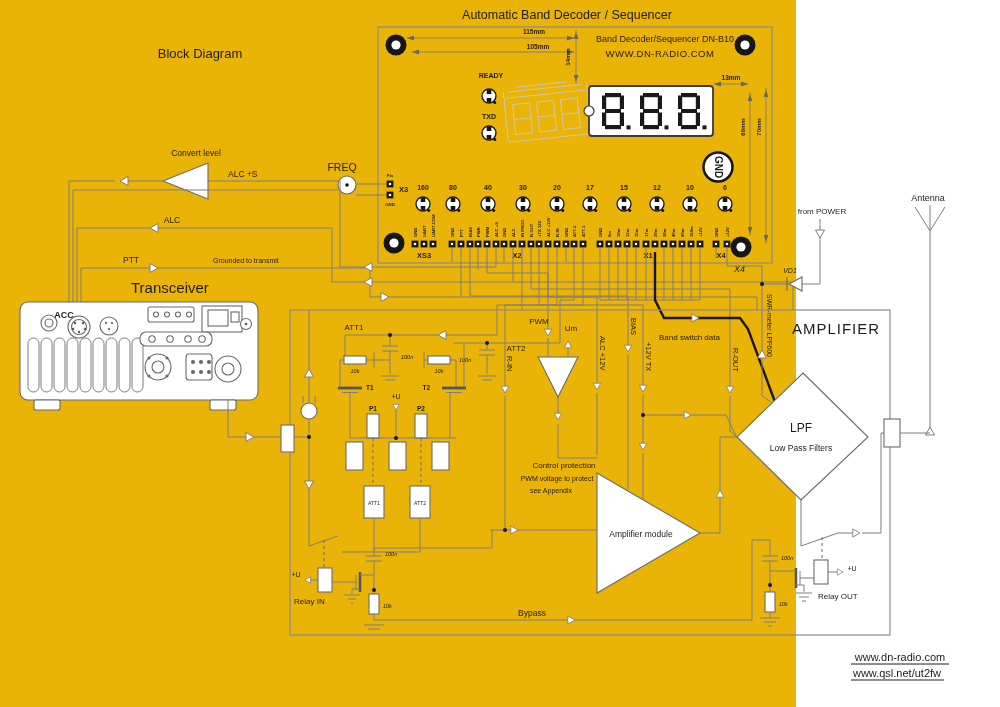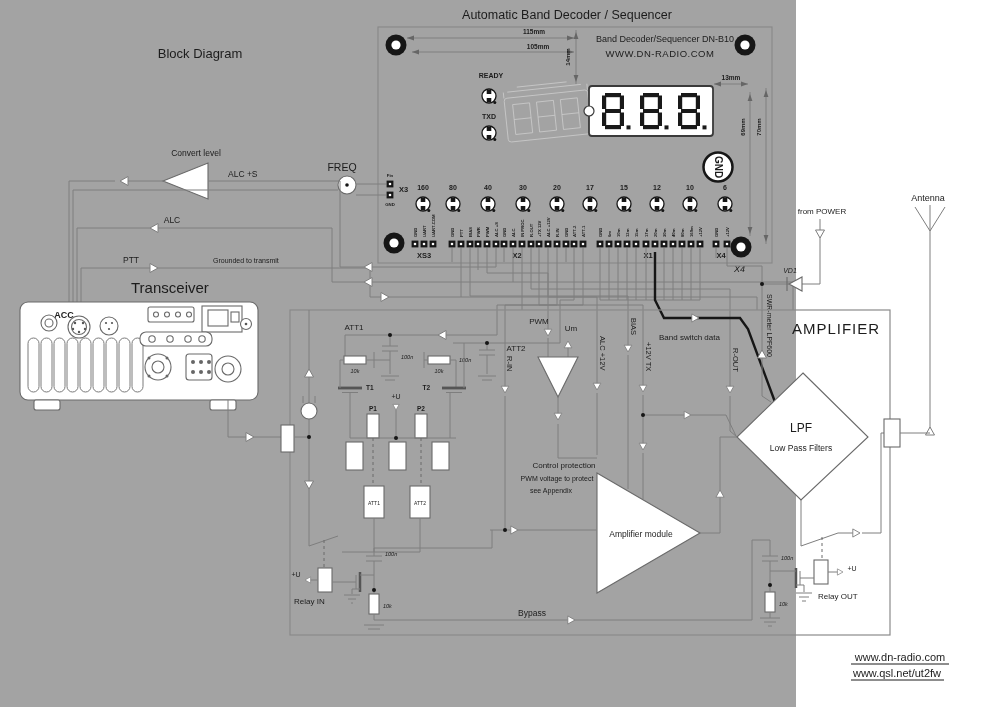--- a/index.html
+++ b/index.html
@@ -1,16 +1,16 @@
 <!DOCTYPE html>
 <html><head>
 <meta charset="utf-8">
 <style>
   html,body{margin:0;padding:0;background:#fff;}
-  .stage{width:796px;height:707px;position:relative;background:#a3a3a3;}
+  .stage{width:796px;height:707px;position:relative;background:#eab308;}
   svg{display:block;}
   text{font-family:"Liberation Sans",sans-serif;fill:#1c1c1c;}
   .w{stroke:#7e7e7e;stroke-width:1;fill:none;}
   .wk{stroke:#161616;stroke-width:2.4;fill:none;}
   .cmp{stroke:#6a6a6a;stroke-width:1.1;fill:#fff;}
   .outl{stroke:#8a8a8a;stroke-width:1.2;fill:none;}
   .dim{stroke:#777;stroke-width:0.8;fill:none;}
   .faint{stroke:#cccccc;stroke-width:0.8;fill:none;}
   .dash{stroke:#6a6a6a;stroke-width:1;fill:none;stroke-dasharray:3 3;}
   .b{font-weight:bold;}

